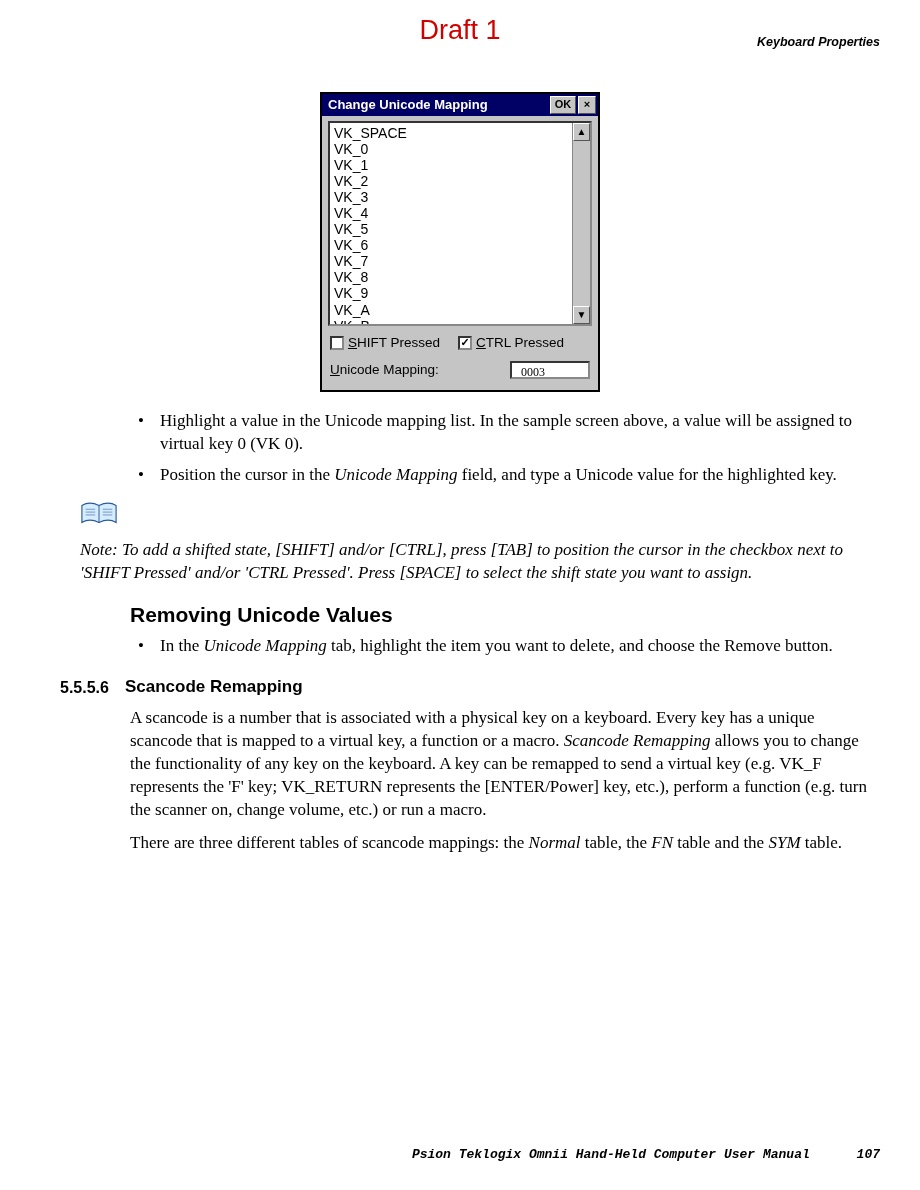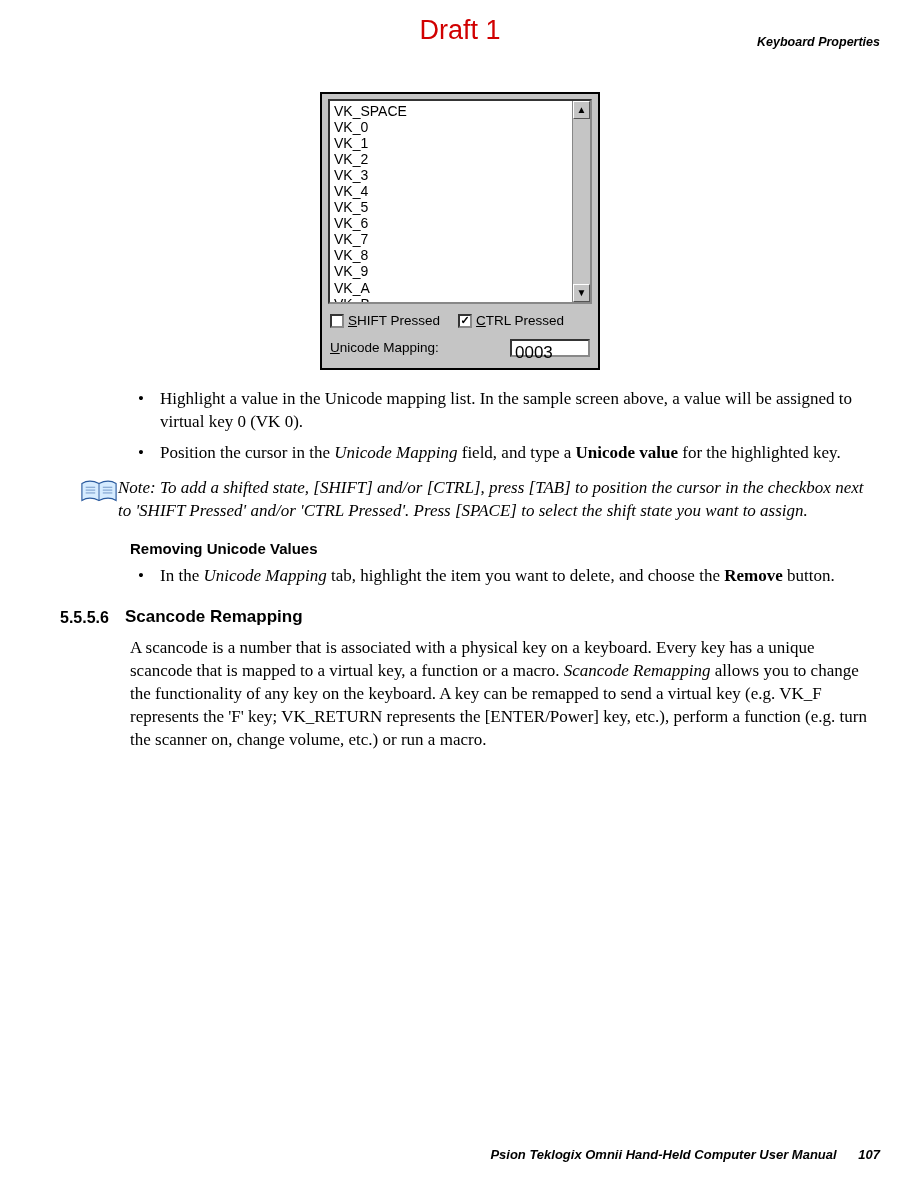--- a/index.html
+++ b/index.html
@@ -128,23 +128,24 @@
     display: flex;
     align-items: center;
     justify-content: space-between;
     padding: 3px 2px;
     font-size: 13.5px;
   }
   .field-row .inputbox {
     width: 80px;
     background: #fff;
     border: 2px inset #888;
-    font-size: 17px;
-    padding: 1px 3px;
+    font-size: 12px;
+    padding: 1px 9px;
     height: 18px;
+    font-family: Liberation Serif, serif;
   }
   .content {
     margin-left: 90px;
     margin-right: 10px;
   }
   ul.bullets {
     list-style: none;
     padding: 0;
     margin: 0 0 12px 0;
   }
@@ -154,38 +155,40 @@
     margin: 0 0 8px 0;
   }
   ul.bullets > li::before {
     content: "•";
     position: absolute;
     left: 8px;
     top: 0;
     font-size: 17px;
   }
   .italic { font-style: italic; }
-  .bold { font-weight: bold; }
+  .bold { font-weight: normal; }
   .note-row {
     display: flex;
     align-items: flex-start;
+    gap: 12px;
     margin: 6px 0 16px -50px;
+    flex-direction: column;
   }
   .book-icon {
     width: 38px; height: 26px;
     flex-shrink: 0;
     margin-top: 2px;
   }
   .note-text {
     font-style: italic;
   }
   .subhead {
     font-family: Verdana, Arial, sans-serif;
     font-weight: bold;
-    font-size: 15px;
+    font-size: 21px;
     margin: 14px 0 6px 0;
   }
   .section-row {
     display: flex;
     align-items: flex-end;
     gap: 16px;
     margin: 18px 0 8px -70px;
   }
   .section-num {
     font-family: Verdana, Arial, sans-serif;
@@ -195,39 +198,44 @@
   .section-title {
     font-family: Verdana, Arial, sans-serif;
     font-weight: bold;
     font-size: 17px;
   }
   .para { margin: 0 0 10px 0; }
   .footer {
     position: absolute;
     bottom: 26px;
     right: 40px;
-    font-family: Liberation Sans, sans-serif;
+    font-family: Liberation Mono, monospace;
     font-style: italic;
     font-weight: bold;
     font-size: 13px;
   }
 </style>
 </head>
 <body>
 
 <div class="page">
 
   <div class="draft">Draft 1</div>
 
   <div class="header-right">
     <div><b>Keyboard Properties</b></div>
   </div>
 
   <div class="dialog-wrap">
     <div class="dialog">
+      <div class="titlebar">
+        <span class="titlebar-text">Change Unicode Mapping</span>
+        <span class="titlebar-btn">OK</span>
+        <span class="titlebar-btn x">×</span>
+      </div>
       <div class="dialog-body">
         <div class="listbox-wrap">
           <div class="listbox">
             <div>VK_SPACE</div>
             <div>VK_0</div>
             <div>VK_1</div>
             <div>VK_2</div>
             <div>VK_3</div>
             <div>VK_4</div>
             <div>VK_5</div>
@@ -290,19 +298,22 @@
     </ul>
 
     <div class="section-row">
       <span class="section-num">5.5.5.6</span>
       <span class="section-title">Scancode Remapping</span>
     </div>
 
     <p class="para">
       <span>A scancode is a number that is associated with a physical key on a keyboard. Every key has a unique scancode that is mapped to a virtual key, a function or a macro. </span><span class="italic">Scancode Remapping</span><span> allows you to change the functionality of any key on the keyboard. A key can be remapped to send a virtual key (e.g. VK_F represents the 'F' key; VK_RETURN represents the [ENTER/Power] key, etc.), perform a function (e.g. turn the scanner on, change volume, etc.) or run a macro.</span>
     </p>
+    <p class="para">
+      <span>There are three different tables of scancode mappings: the </span><span class="italic">Normal</span><span> table, the </span><span class="italic">FN</span><span> table and the </span><span class="italic">SYM</span><span> table.</span>
+    </p>
   </div>
 
   <div class="footer">
     <span>Psion Teklogix Omnii Hand-Held Computer User Manual</span>&nbsp;&nbsp;&nbsp;&nbsp;&nbsp;&nbsp;<span>107</span>
   </div>
 
 </div>
 
 </body></html>

